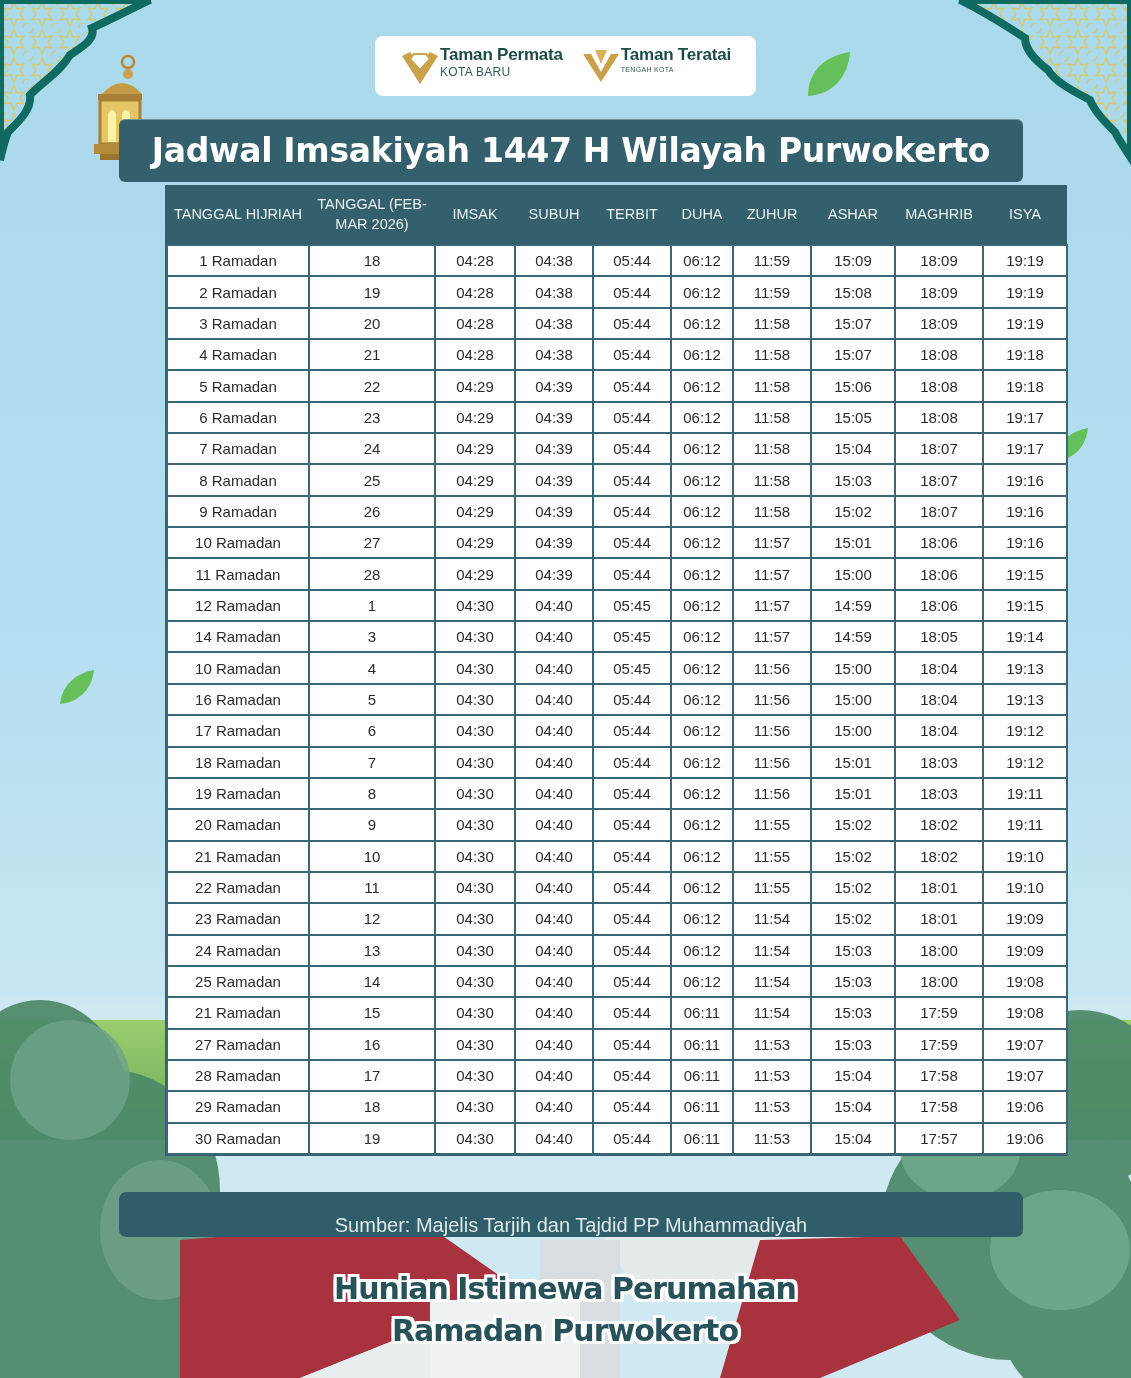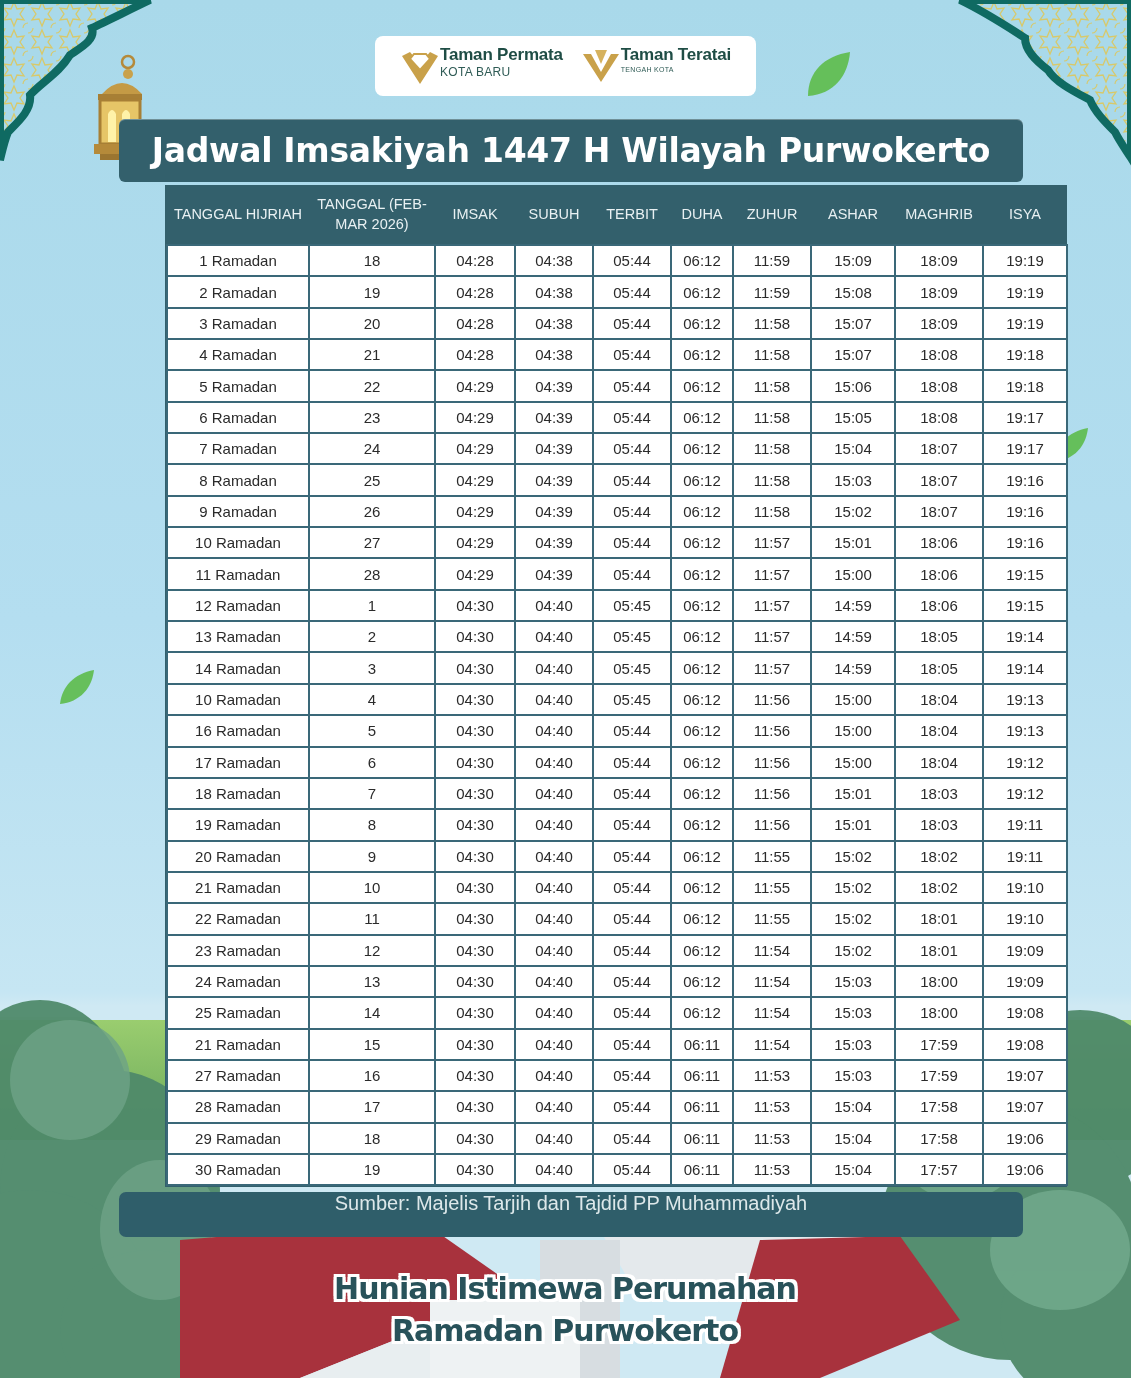--- a/index.html
+++ b/index.html
@@ -51,21 +51,21 @@
     height: 31.35px; background: #ffffff; color: #2b2b2b;
     border: 2px solid #3a6878; text-align: center;
     font-family: "Liberation Sans", sans-serif; font-size: 15px;
   }
   tbody tr:first-child td { border-top-width: 2px; }
 
   
   .source-bar {
     position: absolute; left: 119px; top: 1192px; width: 904px; height: 45px;
     background: #2f5e6a; border-radius: 7px;
-    display: flex; align-items: flex-start; justify-content: center;
+    display: flex; align-items: flex-end; justify-content: center;
   }
   .source-text { color: #dde8ea; font-family: "Liberation Sans", sans-serif; font-size: 20px; }
 
   
   .tagline {
     position: absolute; left: 150px; top: 1268px; width: 830px;
     text-align: center; font-family: "DejaVu Sans", sans-serif; font-weight: 700;
     font-size: 30px; line-height: 42px; color: #28525a; letter-spacing: -1px;
   }
   .tagline span {
@@ -349,32 +349,20 @@
             <td>04:30</td>
             <td>04:40</td>
             <td>05:45</td>
             <td>06:12</td>
             <td>11:57</td>
             <td>14:59</td>
             <td>18:06</td>
             <td>19:15</td>
           </tr>
           <tr>
-            <td>13 Ramadan</td>
-            <td>2</td>
-            <td>04:30</td>
-            <td>04:40</td>
-            <td>05:45</td>
-            <td>06:12</td>
-            <td>11:57</td>
-            <td>14:59</td>
-            <td>18:05</td>
-            <td>19:14</td>
-          </tr>
-          <tr>
             <td>14 Ramadan</td>
             <td>3</td>
             <td>04:30</td>
             <td>04:40</td>
             <td>05:45</td>
             <td>06:12</td>
             <td>11:57</td>
             <td>14:59</td>
             <td>18:05</td>
             <td>19:14</td>

